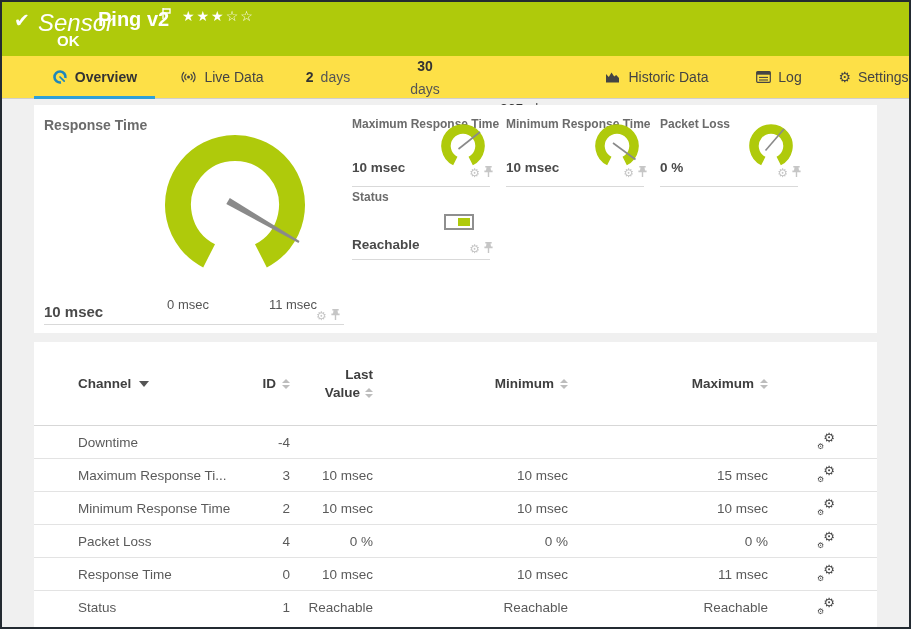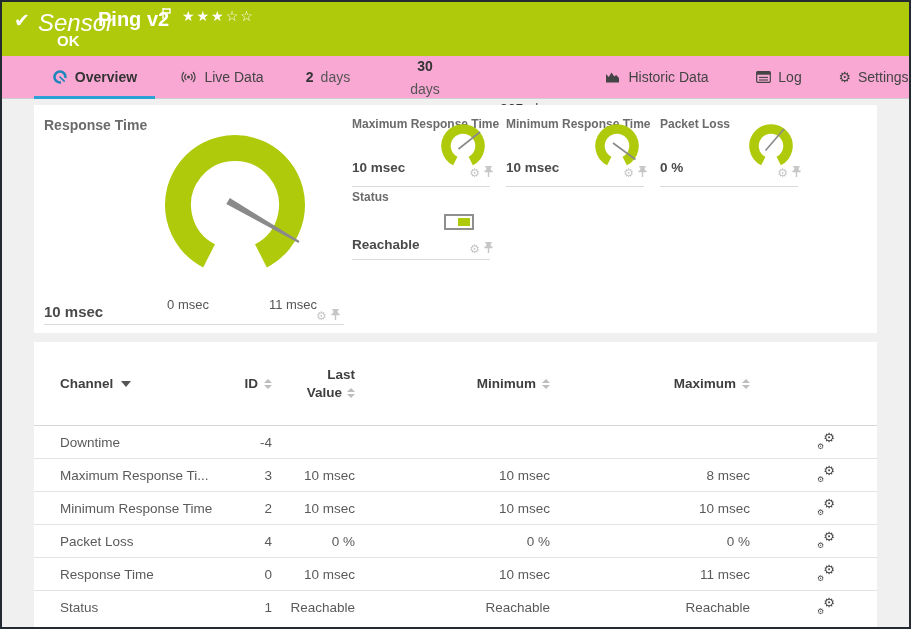--- a/index.html
+++ b/index.html
@@ -10,21 +10,21 @@
   
   .hdr { position:absolute; left:0; top:0; width:100%; height:54px; background:#afca0b; color:#fff; }
   .hdr .check { position:absolute; left:12px; top:7px; font-size:19px; font-weight:bold; font-family:"DejaVu Sans",sans-serif; }
   .hdr .kind { position:absolute; left:36px; top:7px; font-size:24px; font-style:italic;text-align:center; }
   .hdr .title { position:absolute; left:96px; top:6px; font-size:20px; font-weight:bold; }
   .hdr .flag { position:absolute; left:160px; top:4px; }
   .hdr .stars { position:absolute; left:180px; top:6px; font-size:14px; letter-spacing:2px; font-family:"DejaVu Sans",sans-serif; }
   .hdr .ok { position:absolute; left:55px; top:30px; font-size:15px; font-weight:bold; }
 
   
-  .tabbar { position:absolute; left:0; top:54px; width:100%; height:43px; background:#f9a8d4; border-bottom:1px solid #cfcfcf; }
+  .tabbar { position:absolute; left:0; top:54px; width:100%; height:43px; background:#fde047; border-bottom:1px solid #cfcfcf; }
   .tab { position:absolute; top:0; height:42px; display:flex; align-items:center; justify-content:center; gap:7px; font-size:14px; color:#444; cursor:pointer; }
   .tab b { color:#333; }
   .tab .sfx { color:#555; }
   .tab.selected { font-weight:bold; color:#333; }
   .tab.selected::after { content:""; position:absolute; left:0; right:0; bottom:-1px; height:3px; background:#2da0d8; }
   .ticon { display:inline-flex; }
 
   
   .section { position:absolute; background:#fff; }
   .top-section { left:32px; top:103px; width:843px; height:228px; }
@@ -48,21 +48,21 @@
   .mini .ptitle { left:0; top:3px; font-size:12px; }
   .mini .pvalue { left:0; top:46px; }
   .mini svg.g { position:absolute; left:84px; top:6px; overflow:visible; }
   .mini .underline { left:0; bottom:0; width:138px; }
   .mini .picons { right:14px; top:50px; }
   .toggle { position:absolute; left:92px; top:27px; width:30px; height:16px; background:#fff; border:2px solid #8f8f8f; }
   .toggle i { display:block; width:12px; height:8px; background:#afca0b; margin:2px 2px 0 auto; }
 
   
   .table-section { left:32px; top:340px; width:843px; height:287px; }
-  .trow { display:grid; grid-template-columns:180px 32px 83px 195px 200px 1fr; align-items:center; padding-left:26px; }
+  .trow { display:grid; grid-template-columns:180px 32px 83px 195px 200px 1fr; align-items:center; padding-left:44px; }
   .thead { height:84px; border-bottom:1px solid #d7d7d7; font-size:13.5px; font-weight:bold; color:#3f3f3f; align-items:center; }
   .thead .cell { display:flex; align-items:center; cursor:pointer; }
   .thead .r { justify-content:flex-end; }
   .tbody .trow { height:33px; border-bottom:1px solid #e3e3e3; font-size:13.5px; color:#5a5a5a; cursor:pointer; }
   .tbody .trow:last-child { border-bottom:none; }
   .cell.num { text-align:right; }
   .lv2 { text-align:right; line-height:1.3; }
   .lv2 .ic { display:inline-flex; vertical-align:middle; margin-left:5px; }
   .sort { display:inline-flex; flex-direction:column; gap:2px; margin-left:6px; }
   .sort i { width:0; height:0; border-left:4px solid transparent; border-right:4px solid transparent; }
@@ -273,21 +273,21 @@
         <div class="cell num"></div>
         <div class="cell num"></div>
         <div class="cell num"></div>
         <div class="cell editcell"><span class="editgears"><span class="g1">⚙</span><span class="g2">⚙</span></span></div>
       </div>
       <div class="trow">
         <div class="cell">Maximum Response Ti...</div>
         <div class="cell num">3</div>
         <div class="cell num">10 msec</div>
         <div class="cell num">10 msec</div>
-        <div class="cell num">8 msec</div>
+        <div class="cell num">15 msec</div>
         <div class="cell editcell"><span class="editgears"><span class="g1">⚙</span><span class="g2">⚙</span></span></div>
       </div>
       <div class="trow">
         <div class="cell">Minimum Response Time</div>
         <div class="cell num">2</div>
         <div class="cell num">10 msec</div>
         <div class="cell num">10 msec</div>
         <div class="cell num">10 msec</div>
         <div class="cell editcell"><span class="editgears"><span class="g1">⚙</span><span class="g2">⚙</span></span></div>
       </div>

